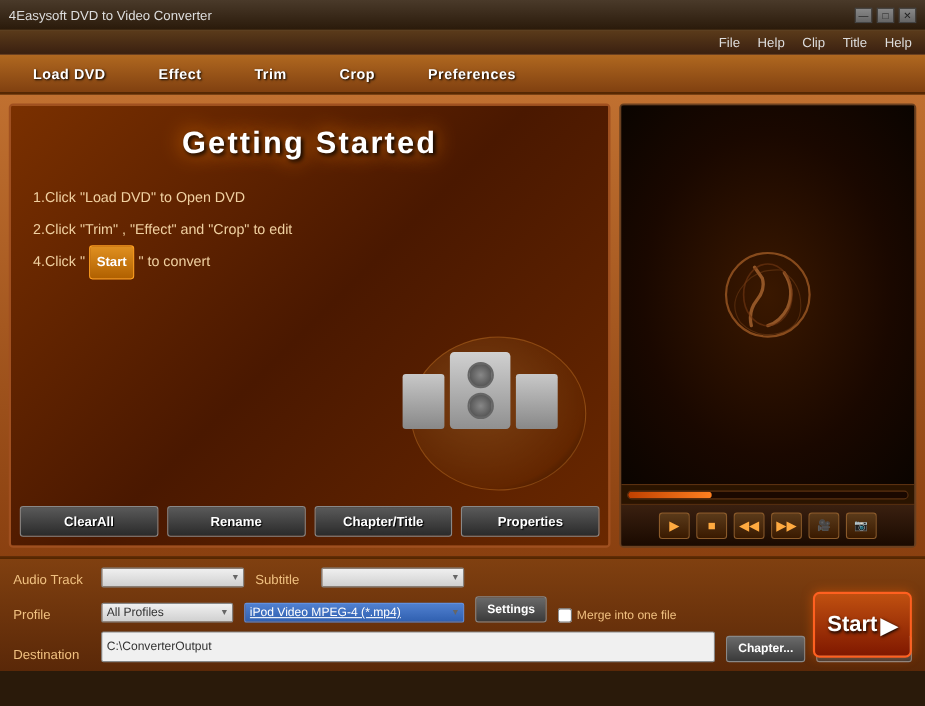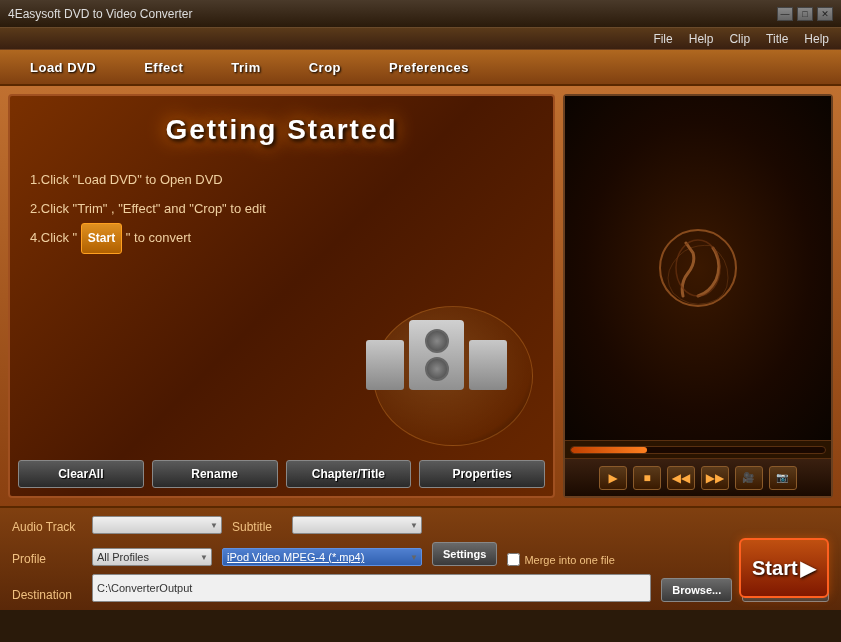--- a/index.html
+++ b/index.html
@@ -496,21 +496,21 @@
       <button class="action-btn">Settings</button>
       <div class="merge-checkbox">
         <input type="checkbox" id="merge-cb" style="">
         <label for="merge-cb">Merge into one file</label>
       </div>
     </div>
 
     <div class="control-row">
       <span class="control-label">Destination</span>
       <input type="text" class="dest-input" value="C:\ConverterOutput" style="">
-      <button class="action-btn">Browse...</button>
+      <button class="action-btn">Chapter...</button>
       <button class="action-btn">Open Folder</button>
     </div>
 
   </div>
 
   <div id="start-button">
     <span>Start</span>
     <span>▶</span>
   </div>
 </div>

